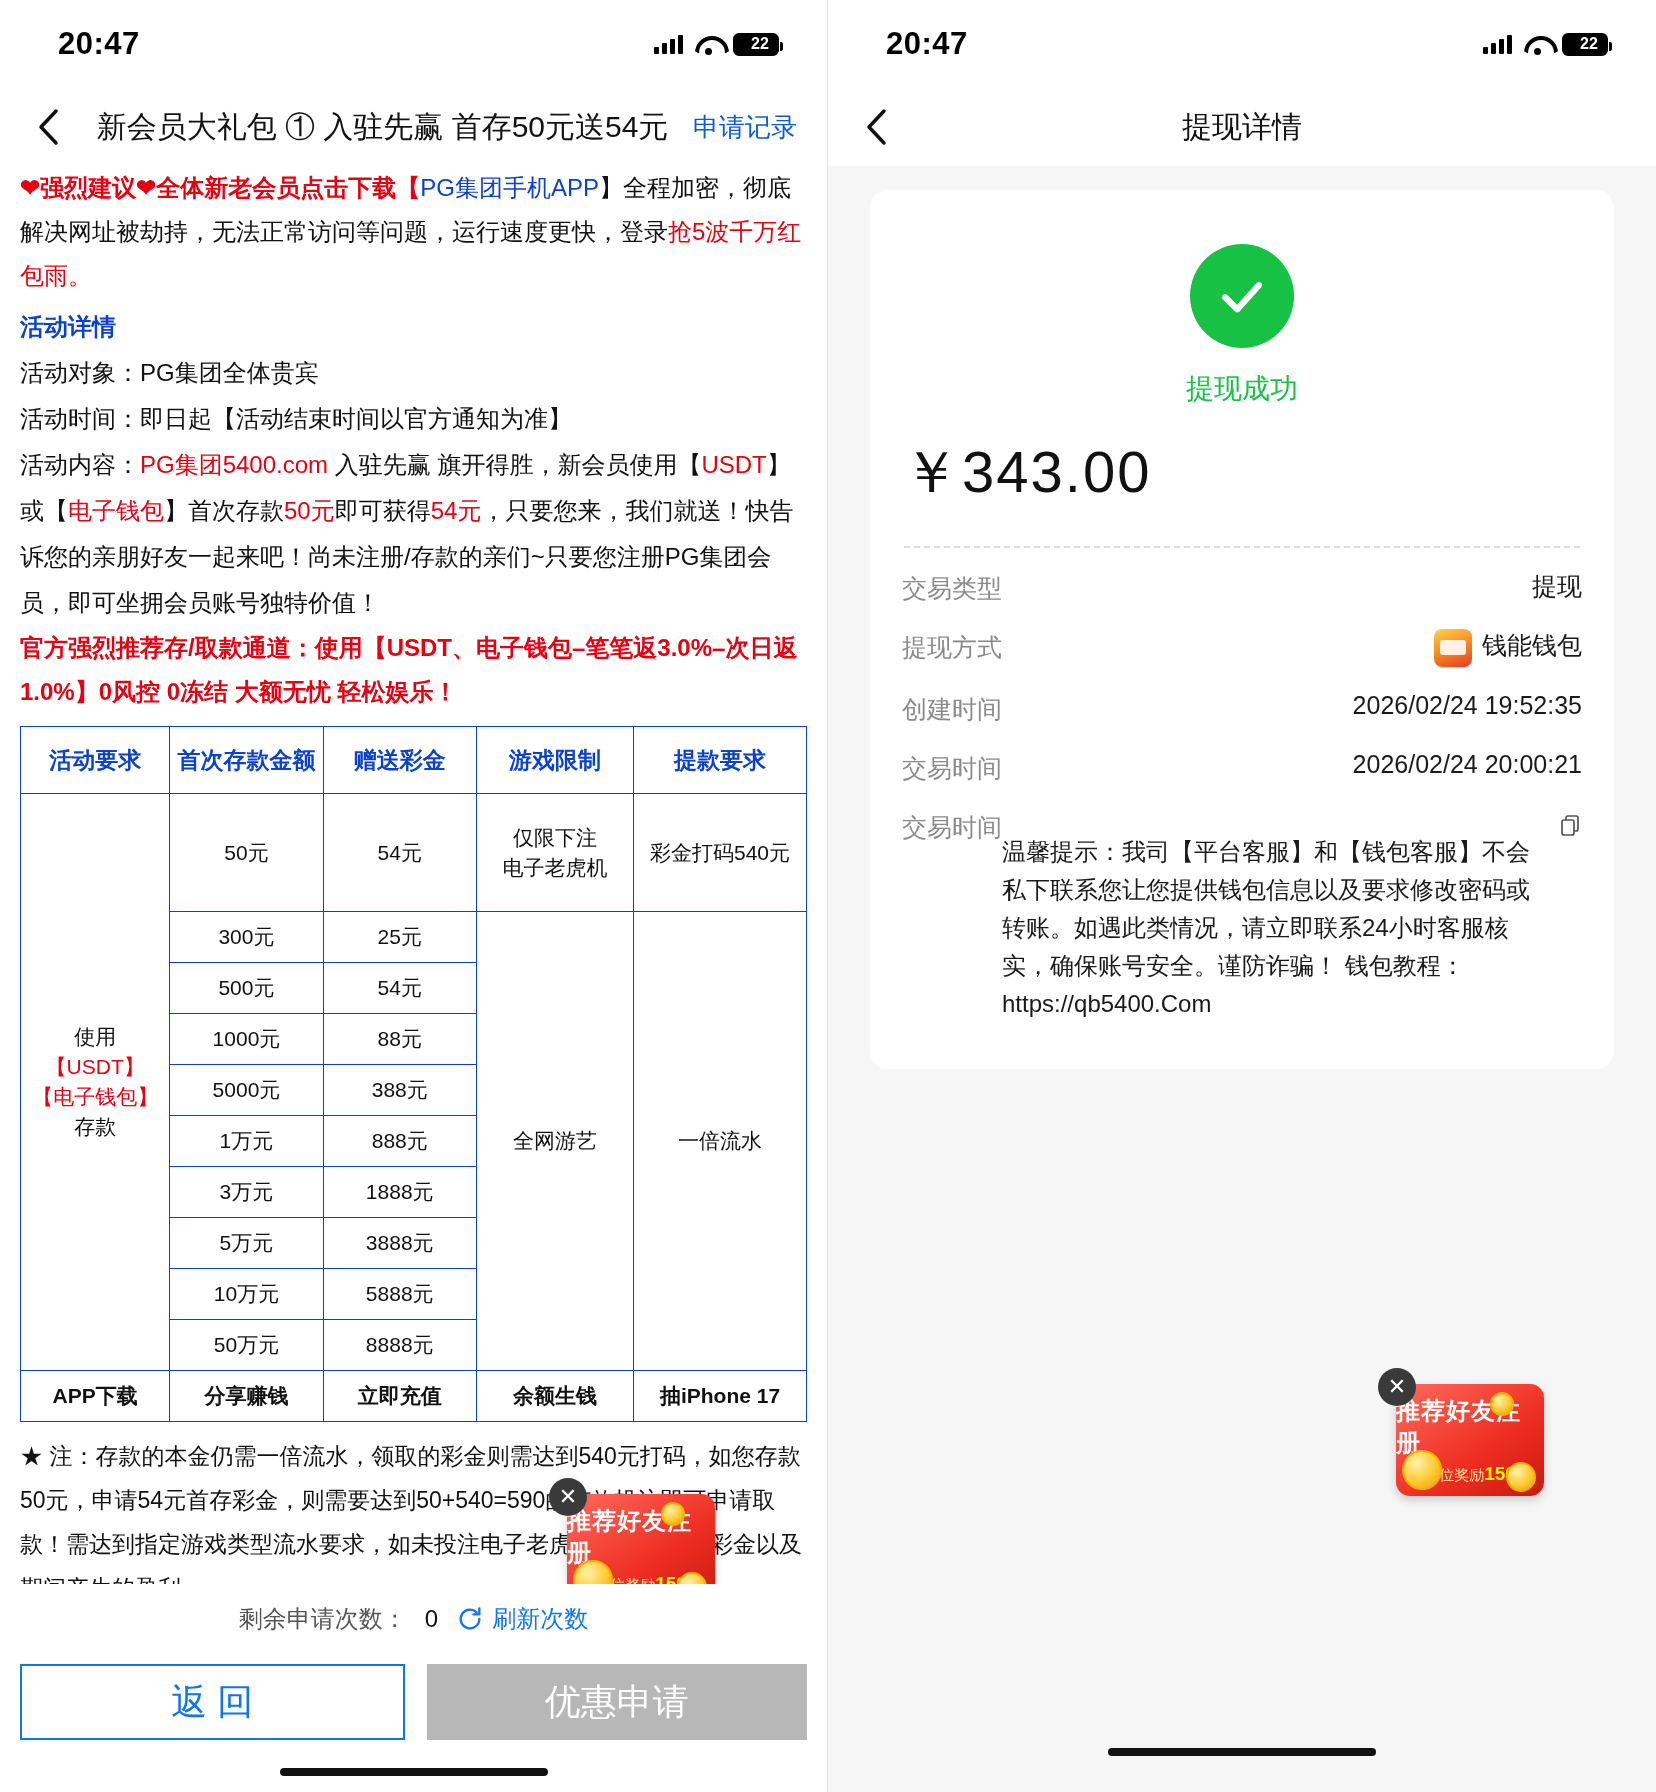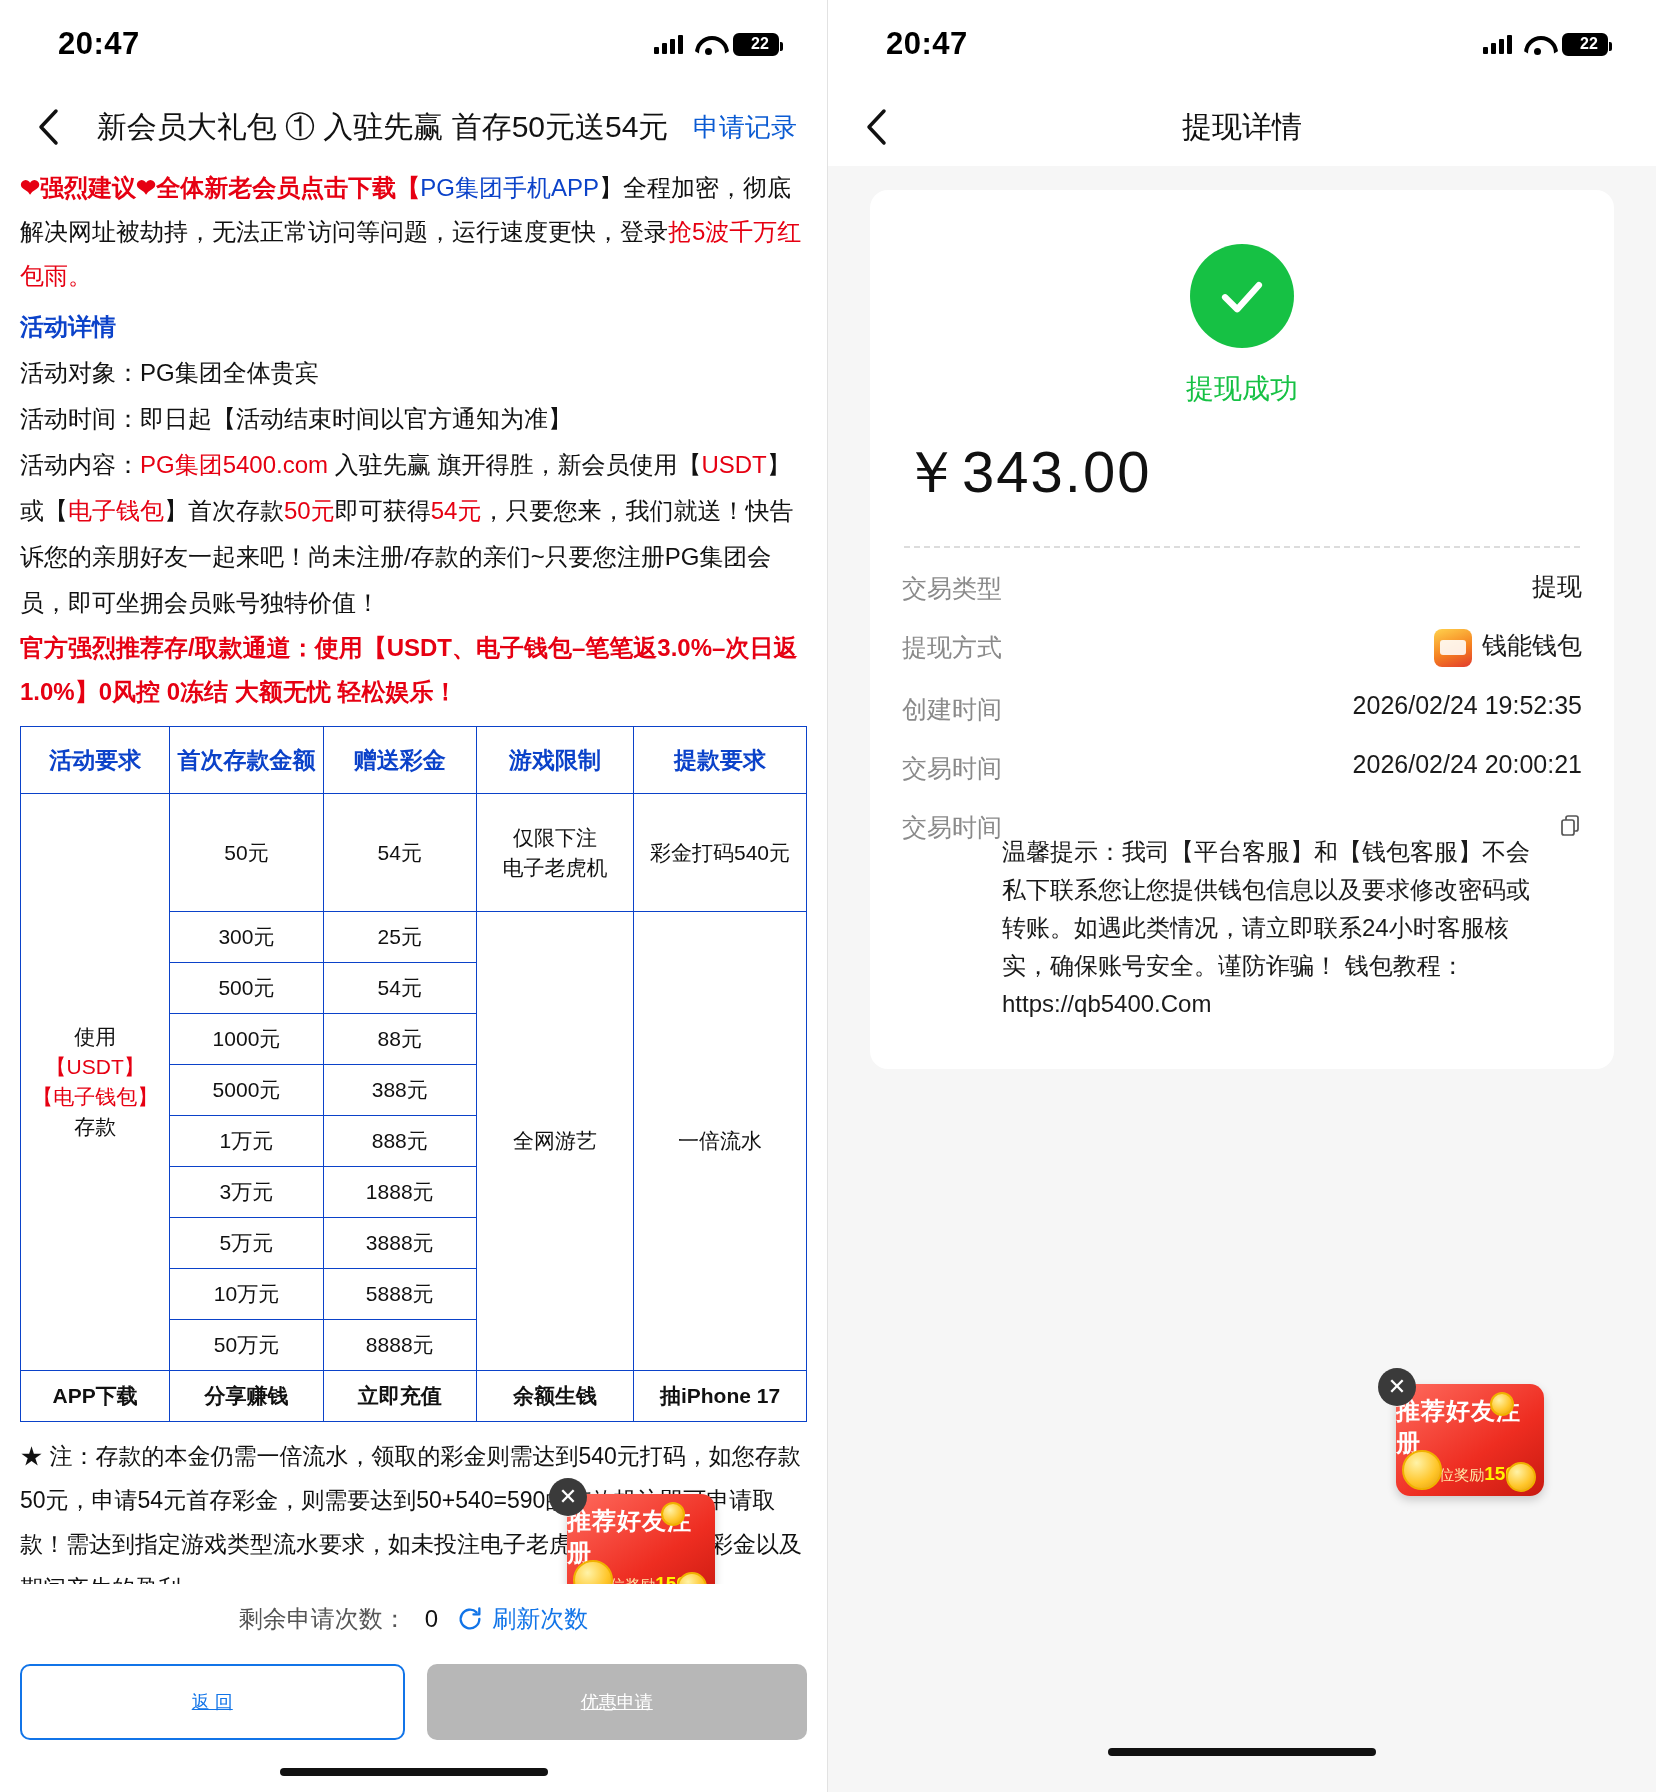--- a/index.html
+++ b/index.html
@@ -98,22 +98,22 @@
     position: absolute; left: 0; right: 0; bottom: 0; background: #fff;
   }
   .refresh-row {
     display: flex; align-items: center; justify-content: center; gap: 18px;
     height: 70px; font-size: 24px; color: #555; text-align: right;
   }
   .refresh-row .cnt { color: #111; }
   .refresh-link { color: #1174e8; display: flex; align-items: center; gap: 8px; }
   .btn-row { display: flex; gap: 22px; padding: 10px 20px 28px; }
   .btn {
-    flex: 1; height: 76px; border-radius: 10px; display: flex;
-    align-items: center; justify-content: center; font-size: 18px; text-decoration: underline;
+    flex: 1; height: 76px; border-radius: 0; display: flex;
+    align-items: center; justify-content: center; font-size: 36px;
   }
   .btn-back { border: 2px solid #1174e8; color: #1174e8; background: #fff; }
   .btn-apply { background: #b7b7b7; color: #fff; }
   .home-indicator {
     width: 268px; height: 8px; background: #111; border-radius: 4px;
     margin: 0 auto 16px;
   }
 
   
   .card {

